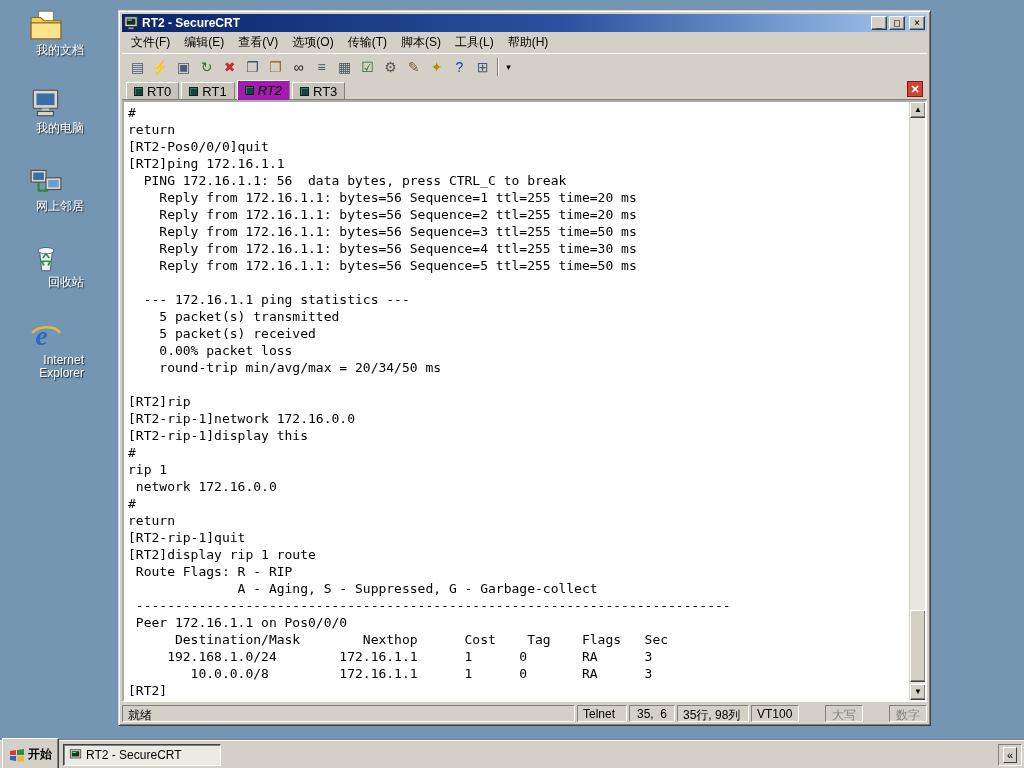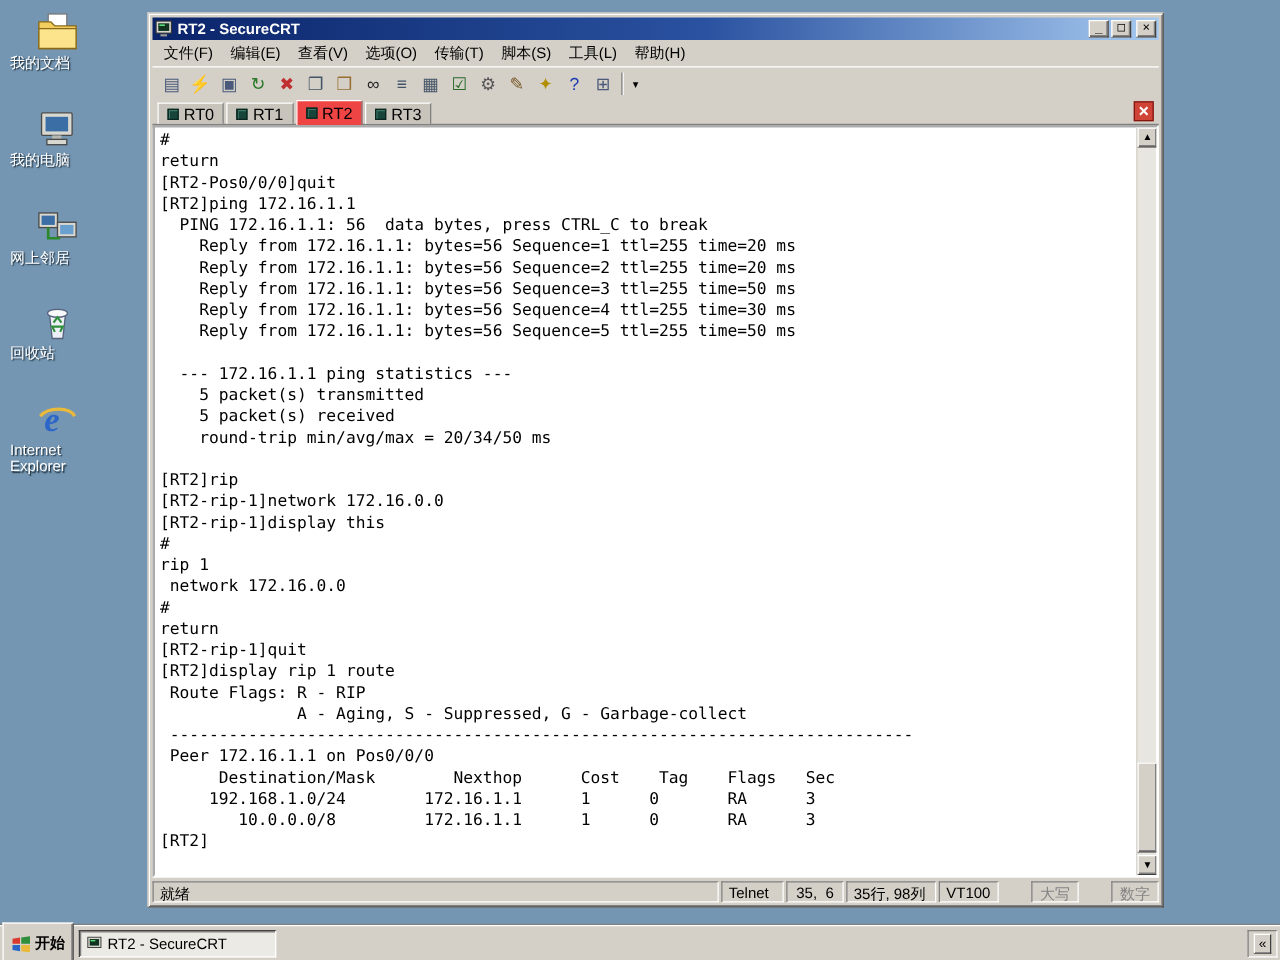--- a/index.html
+++ b/index.html
@@ -1,20 +1,20 @@
 <!DOCTYPE html>
 <html><head>
 <meta charset="utf-8">
 <style>
   * { margin:0; padding:0; box-sizing:border-box; }
   body { font-family:"Liberation Sans", sans-serif; }
   .screen { position:relative; width:1024px; height:768px; overflow:hidden; background:#7496B2; }
 
   
-  .dicon { position:absolute; left:8px; width:76px; text-align:left; cursor:default; }
+  .dicon { position:absolute; left:8px; width:76px; text-align:right; cursor:default; }
   .dicon svg { width:34px; height:34px; display:block; margin:0 auto 2px; }
   .dlabel { color:#fff; font-size:12px; line-height:13px; text-shadow:1px 1px 1px #1a2a36; }
 
   
   .window { position:absolute; left:118px; top:10px; width:813px; height:716px;
             background:#D4D0C8; border:1px solid #404040; border-top-color:#D8D4CC; border-left-color:#D8D4CC;
             box-shadow: inset 1px 1px 0 #FFFFFF, inset -1px -1px 0 #808080;
             padding:3px; display:flex; flex-direction:column; }
   .titlebar { height:18px; flex:0 0 18px; background:linear-gradient(90deg,#0A246A 0%,#2A52A0 55%,#A6CAF0 100%);
               display:flex; align-items:center; padding:0 2px; }
@@ -34,21 +34,21 @@
   .tbglyph { font-size:14px; line-height:14px; }
   .tsep { width:2px; height:18px; margin:0 3px; border-left:1px solid #808080; border-right:1px solid #fff; }
   .tbb.small { width:13px; }
 
   
   .tabbar { height:21px; flex:0 0 21px; position:relative; display:flex; align-items:flex-end; padding-left:4px;
             border-bottom:1px solid #808080; }
   .tab { display:inline-flex; align-items:center; gap:4px; height:17px; padding:0 7px; font-size:13px;
          background:#C8C4BC; border:1px solid #808080; border-bottom:none; border-top-color:#fff; border-left-color:#fff;
          margin-right:2px; position:relative; }
-  .tab.active { height:20px; background:#ef4444; margin-bottom:-1px; z-index:2; }
+  .tab.active { height:20px; background:#a21caf; margin-bottom:-1px; z-index:2;font-style:italic; }
   .tab-ico { width:9px; height:9px; background:#17453A; border:1px solid #0A241E; box-shadow: inset 1px 1px 0 #3E7A6A; }
   .tab-close { position:absolute; right:4px; top:2px; width:16px; height:16px; background:#D04438;
                border:1px solid #801810; color:#fff; font-size:11px; font-weight:bold; display:flex;
                align-items:center; justify-content:center; }
 
   
   .termwrap { flex:1; display:flex; border:2px inset #fff; background:#FFFFFF; overflow:hidden; }
   .term { flex:1; padding:2px 0 0 4px; font-family:"DejaVu Sans Mono", monospace; font-size:13px; color:#000; overflow:hidden; }
   .tline { white-space:pre; line-height:17px; min-height:17px; }
 
@@ -249,20 +249,21 @@
           <div class="tline">  PING 172.16.1.1: 56  data bytes, press CTRL_C to break</div>
           <div class="tline">    Reply from 172.16.1.1: bytes=56 Sequence=1 ttl=255 time=20 ms</div>
           <div class="tline">    Reply from 172.16.1.1: bytes=56 Sequence=2 ttl=255 time=20 ms</div>
           <div class="tline">    Reply from 172.16.1.1: bytes=56 Sequence=3 ttl=255 time=50 ms</div>
           <div class="tline">    Reply from 172.16.1.1: bytes=56 Sequence=4 ttl=255 time=30 ms</div>
           <div class="tline">    Reply from 172.16.1.1: bytes=56 Sequence=5 ttl=255 time=50 ms</div>
           <div class="tline"></div>
           <div class="tline">  --- 172.16.1.1 ping statistics ---</div>
           <div class="tline">    5 packet(s) transmitted</div>
           <div class="tline">    5 packet(s) received</div>
+          <div class="tline">    0.00% packet loss</div>
           <div class="tline">    round-trip min/avg/max = 20/34/50 ms</div>
           <div class="tline"></div>
           <div class="tline">[RT2]rip</div>
           <div class="tline">[RT2-rip-1]network 172.16.0.0</div>
           <div class="tline">[RT2-rip-1]display this</div>
           <div class="tline">#</div>
           <div class="tline">rip 1</div>
           <div class="tline"> network 172.16.0.0</div>
           <div class="tline">#</div>
           <div class="tline">return</div>

